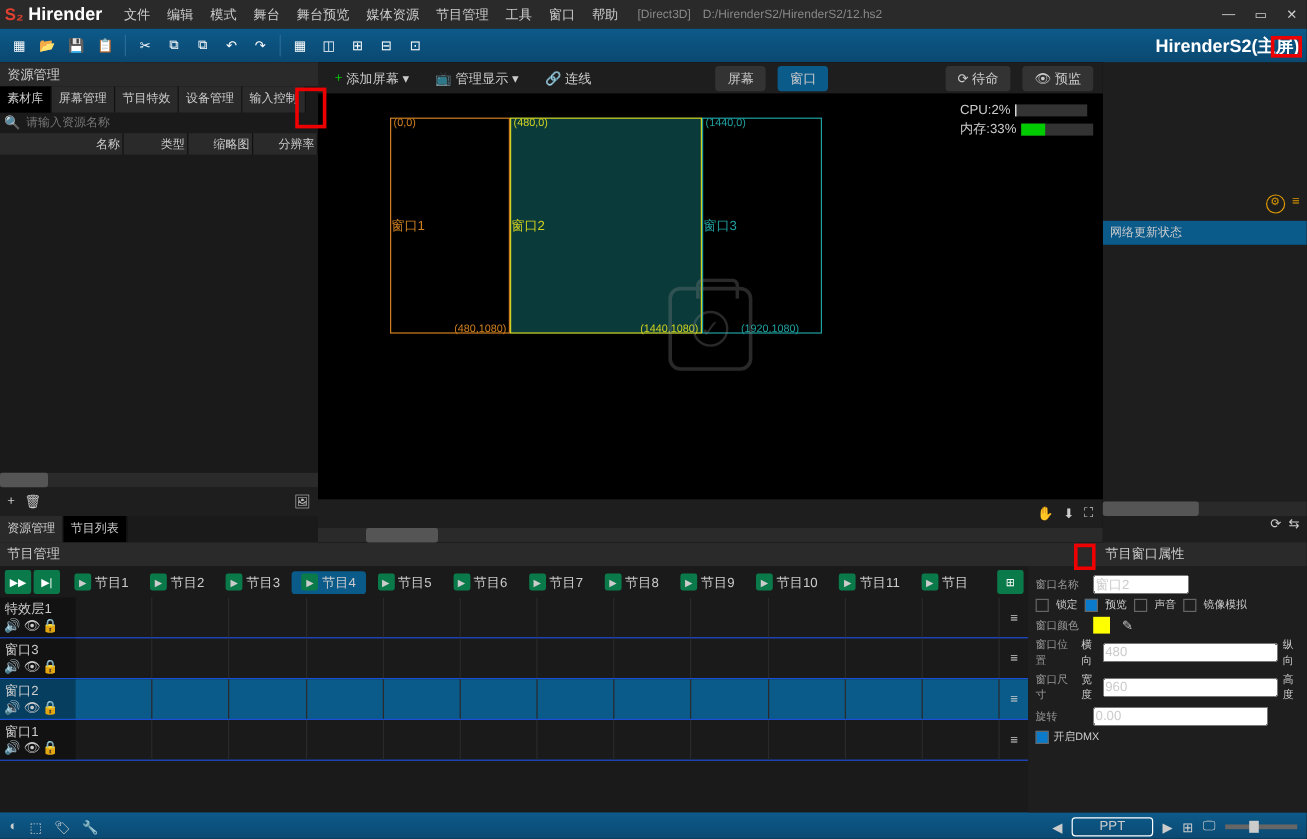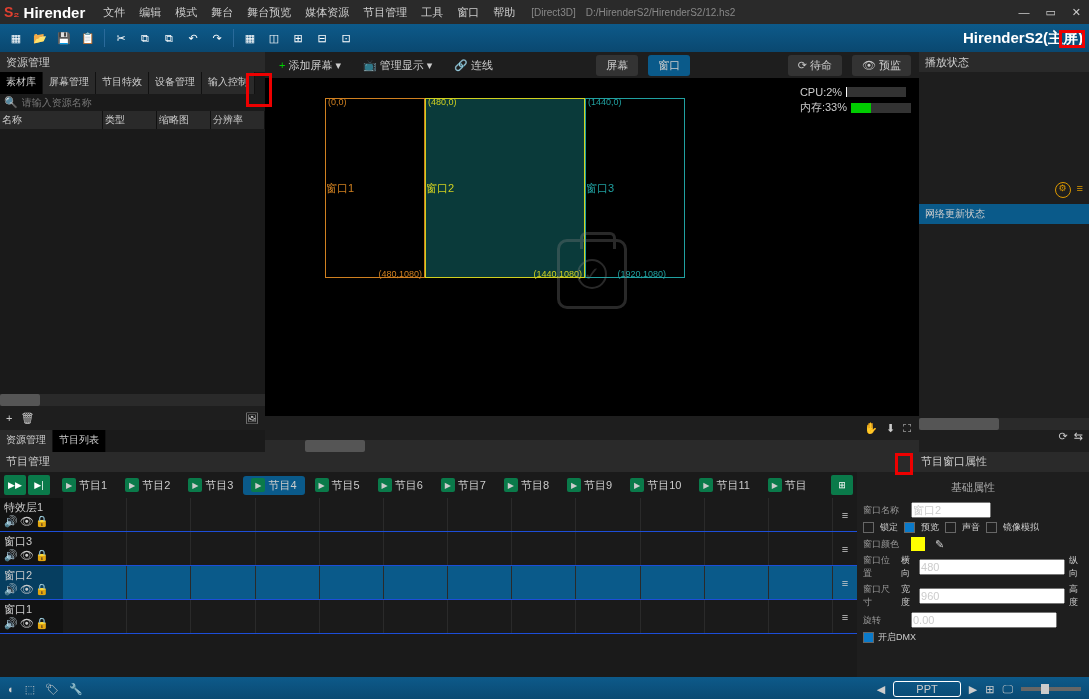--- a/index.html
+++ b/index.html
@@ -19,21 +19,21 @@
 .redbox{border:3px solid #e00;position:absolute;pointer-events:none;z-index:100}
 .main{display:flex;height:400px}
 .left{width:265px;background:#1e1e1e;display:flex;flex-direction:column}
 .panel-h{height:20px;background:#2a2a2a;padding:2px 6px;display:flex;align-items:center}
 .tabs{display:flex;background:#1a1a1a;height:22px}
 .tab{padding:3px 6px;background:#2a2a2a;border-right:1px solid #111;cursor:pointer;font-size:10px}
 .tab.active{background:#000000}
 .search{display:flex;align-items:center;padding:2px 4px;background:#1a1a1a}
 .search input{flex:1;background:transparent;border:none;color:#888;outline:none;font-size:10px}
 .cols{display:flex;background:#2a2a2a;height:18px}
-.cols span{flex:1;text-align:left;font-size:10px;border-right:1px solid #111;padding:2px}
+.cols span{flex:1;text-align:right;font-size:10px;border-right:1px solid #111;padding:2px}
 .left-body{flex:1;background:#1a1a1a}
 .left-foot{height:24px;display:flex;align-items:center;padding:0 6px;gap:8px;background:#1e1e1e}
 .hscroll{height:12px;background:#2a2a2a;position:relative}
 .hscroll .thumb{position:absolute;left:0;width:40px;height:100%;background:#555;border-radius:2px}
 .bottabs{display:flex;height:22px;background:#1a1a1a}
 .center{flex:1;background:#0a0a0a;display:flex;flex-direction:column;position:relative}
 .ctoolbar{height:26px;display:flex;align-items:center;padding:0 8px;gap:10px;background:#1e1e1e}
 .cbtn{padding:2px 6px;cursor:pointer;display:flex;align-items:center;gap:3px}
 .cbtn.pill{background:#333;border-radius:3px;padding:3px 10px}
 .cbtn.pill.active{background:#0a5a8a}
@@ -218,21 +218,20 @@
       <span>✋</span>
       <span>⬇</span>
       <span>⛶</span>
     </div>
     <div class="hscroll">
         <div class="thumb" style="left:40px;width:60px"></div>
       </div>
   </div>
 
   <div class="right">
-    <div class="panel-h">播放状态</div>
     <div style="height:110px"></div>
     <div class="iconbar">
       <span style="color:#d90;border:1px solid #d90;border-radius:50%;width:16px;height:16px;text-align:center;font-size:9px">⚙</span>
       <span style="color:#d90">≡</span>
     </div>
     <div class="sec">网络更新状态</div>
     <div class="right-body"></div>
     <div class="hscroll">
         <div class="thumb" style="width:80px"></div>
       </div>
@@ -420,21 +419,20 @@
                 <span></span>
               </div>
             </div>
             <div class="tend">
               <span>≡</span>
             </div>
           </div>
         </div>
     </div>
     <div class="props">
-      <div class="ph">基础属性</div>
       <div class="prow">
           <label>窗口名称</label>
           <input style="width: 80px;" value="窗口2">
         </div>
       <div class="prow" style="gap:6px">
         <span class="cb"></span>
           <span style="font-size:9px">锁定</span>
         <span class="cb on"></span>
           <span style="font-size:9px">预览</span>
         <span class="cb"></span>

